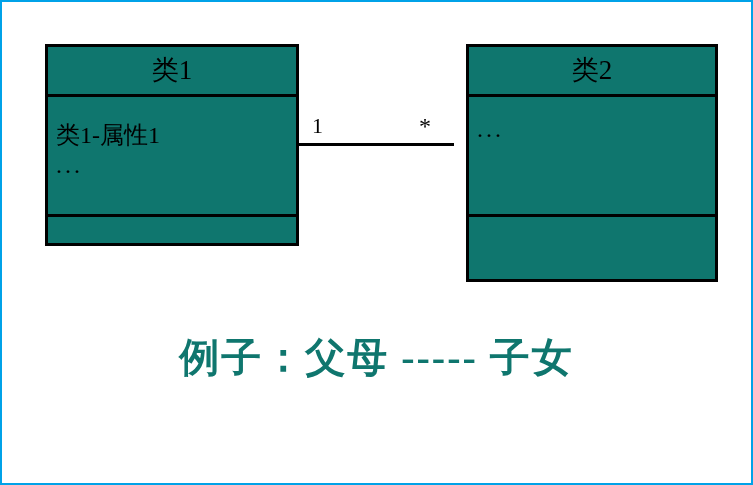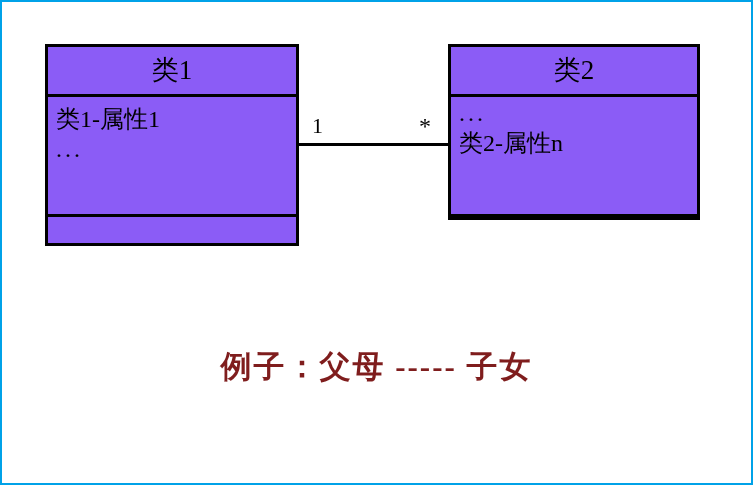--- a/index.html
+++ b/index.html
@@ -30,33 +30,33 @@
     box-sizing: border-box;
     border: 2px solid #00a2e8;
     pointer-events: none;
   }
 
   
   .class-box {
     position: absolute;
     box-sizing: border-box;
     border: 3px solid #000000;
-    background: #8b5cf6;
+    background: #0f766e;
   }
   #class-box-1 {
     left: 45px;
     top: 44px;
     width: 254px;
     height: 202px;
   }
   #class-box-2 {
-    left: 448px;
+    left: 466px;
     top: 44px;
     width: 252px;
-    height: 176px;
+    height: 238px;
   }
 
   .compartment-name {
     height: 50px;
     box-sizing: border-box;
     border-bottom: 3px solid #000000;
     display: flex;
     align-items: center;
     justify-content: center;
   }
@@ -65,21 +65,21 @@
     line-height: 1;
     color: #000000;
     letter-spacing: 0px;
     white-space: nowrap;
   }
 
   .compartment-attrs {
     height: 120px;
     box-sizing: border-box;
     border-bottom: 3px solid #000000;
-    padding: 4px 0 0 8px;
+    padding: 20px 0 0 8px;
     display: flex;
     flex-direction: column;
     justify-content: flex-start;
   }
   .attr-line {
     font-size: 24px;
     line-height: 36px;
     color: #000000;
     white-space: nowrap;
   }
@@ -122,27 +122,26 @@
     font-size: 24px;
   }
 
   
   #example-caption {
     position: absolute;
     left: 0;
     top: 338px;
     width: 753px;
     text-align: center;
-    color: #7f1d1d;
-    font-size: 31px;
+    color: #0f766e;
+    font-size: 40px;
     font-weight: bold;
     line-height: 40px;
     letter-spacing: 2px;
     white-space: nowrap;
-    margin-top: 9px;
   }
 </style>
 </head>
 <body>
 
 <div id="canvas">
 
   <div class="class-box" id="class-box-1">
     <div class="compartment-name">
       <span class="class-title">类1</span>
@@ -157,21 +156,20 @@
   <div id="assoc-line"></div>
   <div class="multiplicity" id="multiplicity-source">1</div>
   <div class="multiplicity" id="multiplicity-target">*</div>
 
   <div class="class-box" id="class-box-2">
     <div class="compartment-name">
       <span class="class-title">类2</span>
     </div>
     <div class="compartment-attrs">
       <div class="attr-ellipsis">...</div>
-      <div class="attr-line">类2-属性n</div>
     </div>
     <div class="compartment-ops"></div>
   </div>
 
   <div id="example-caption">例子：父母 ----- 子女</div>
 
   <div id="page-frame"></div>
 
 </div>
 

